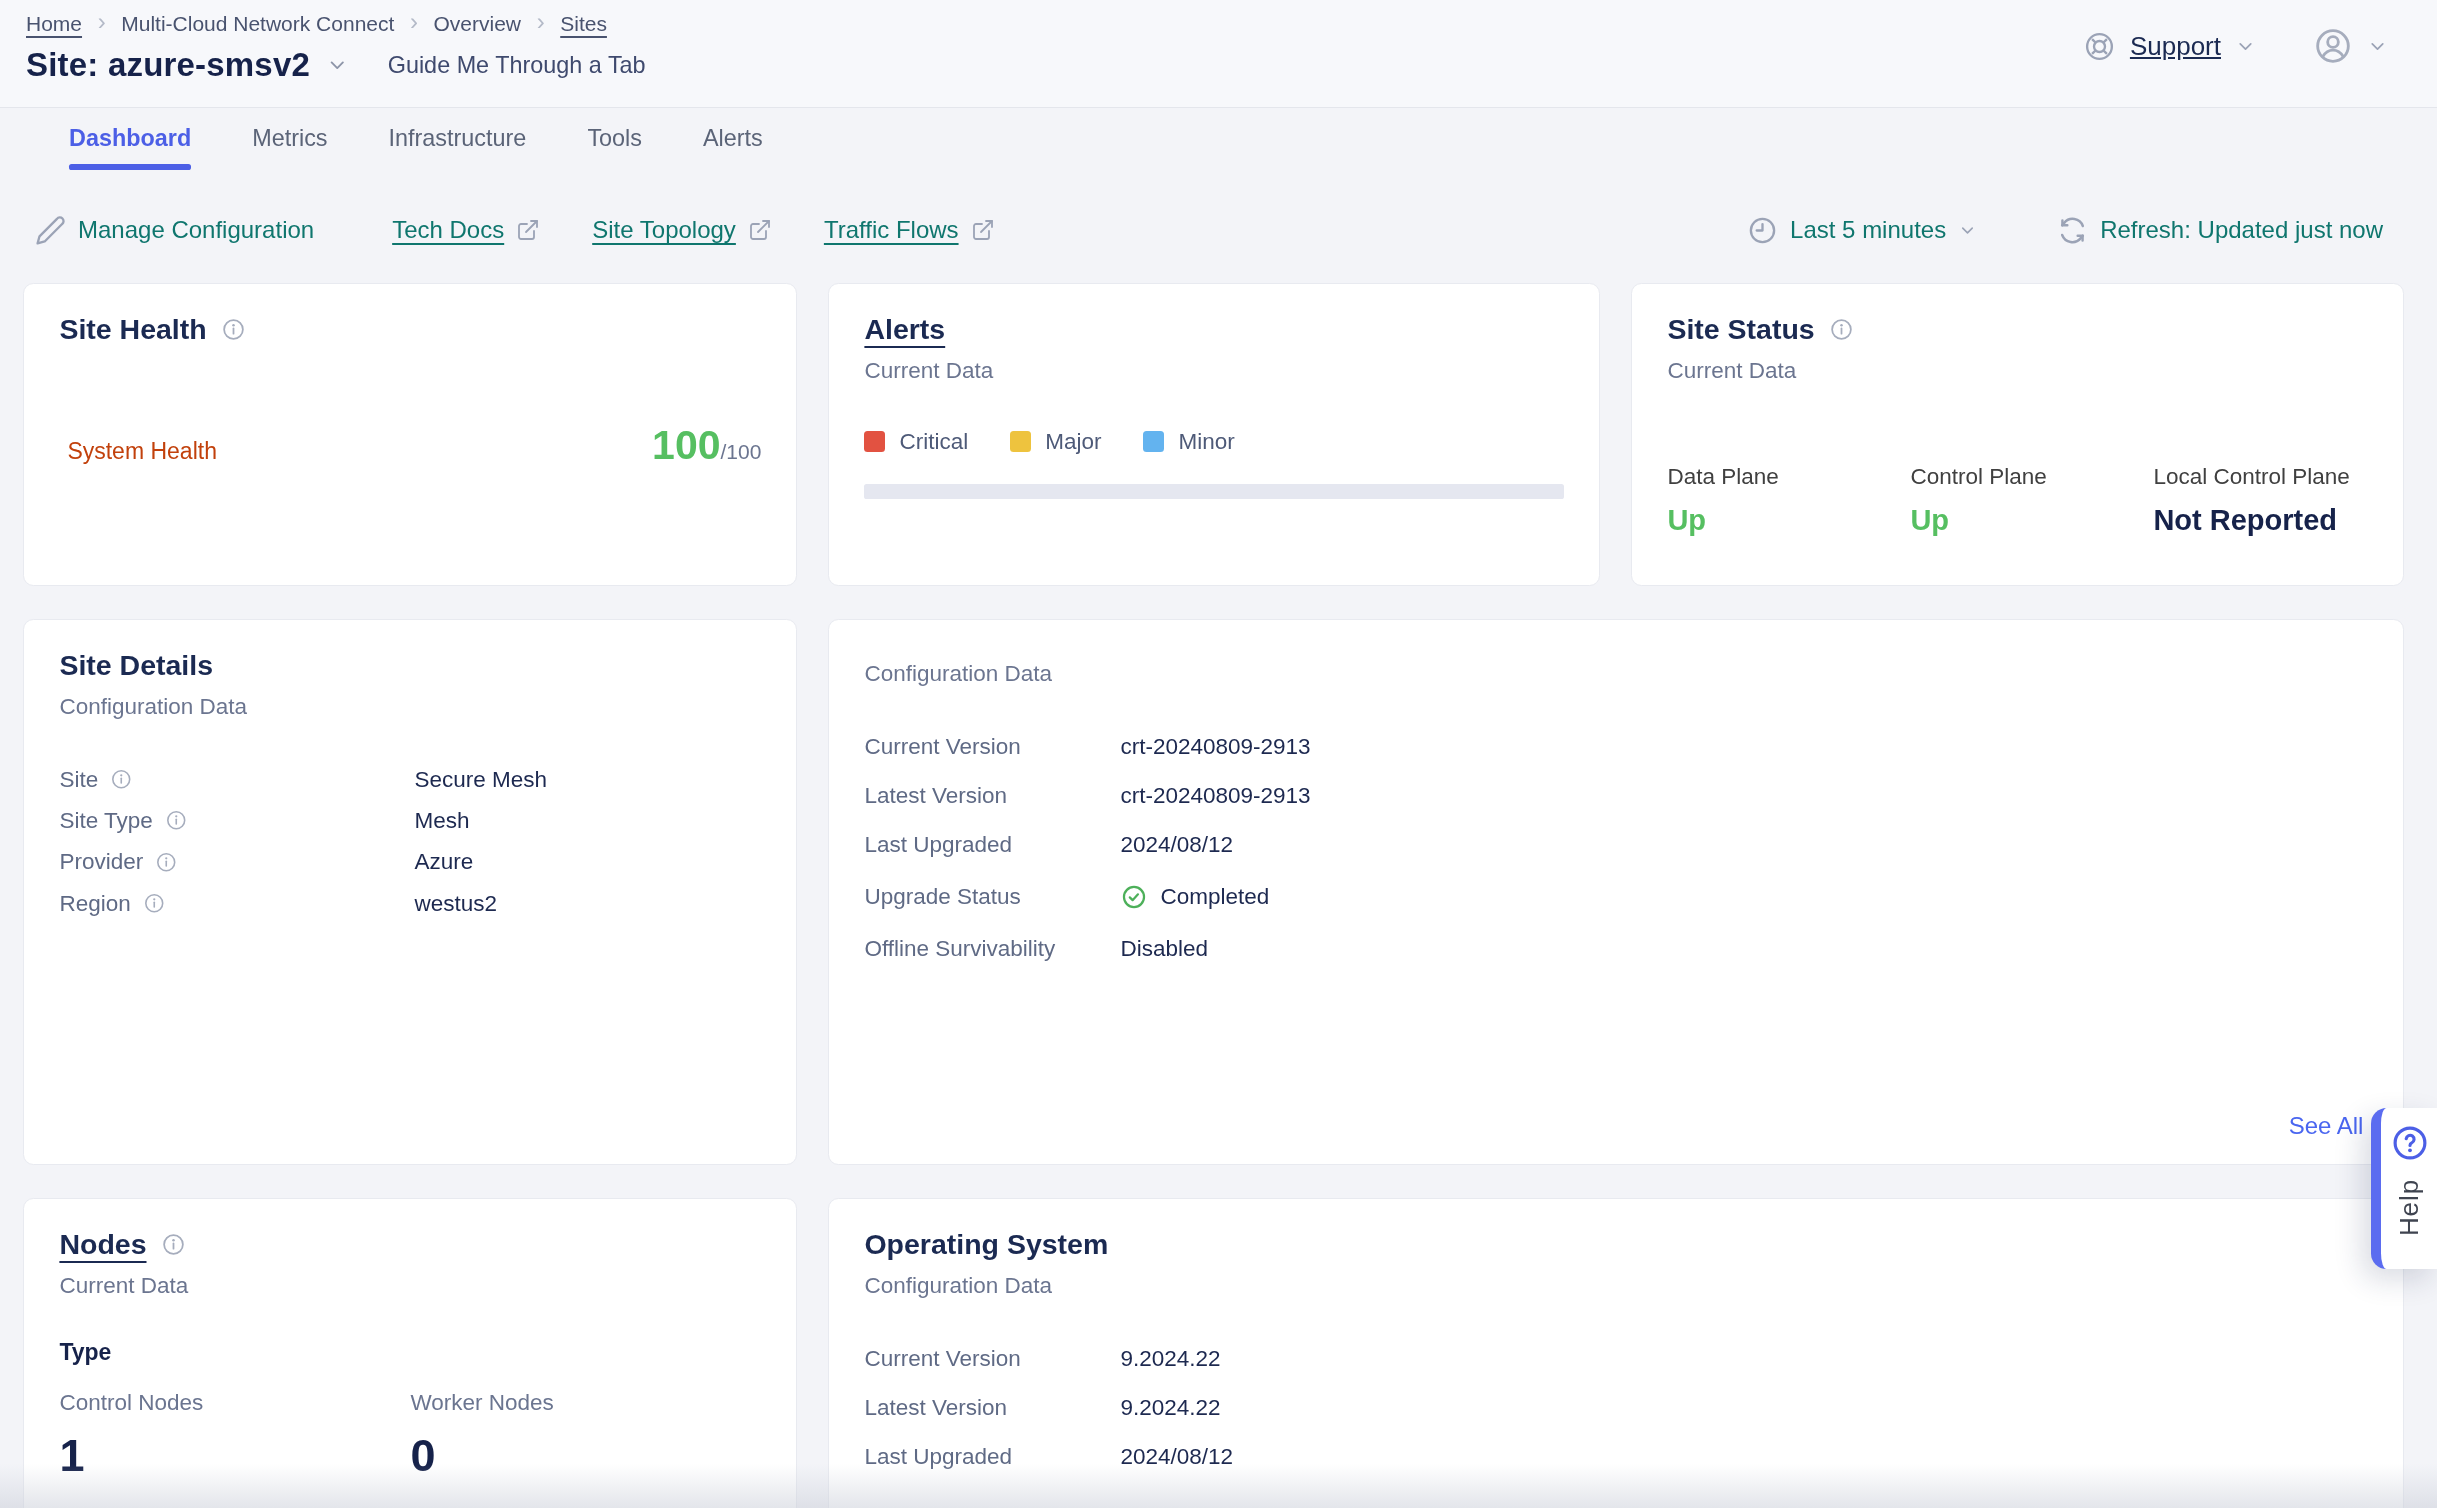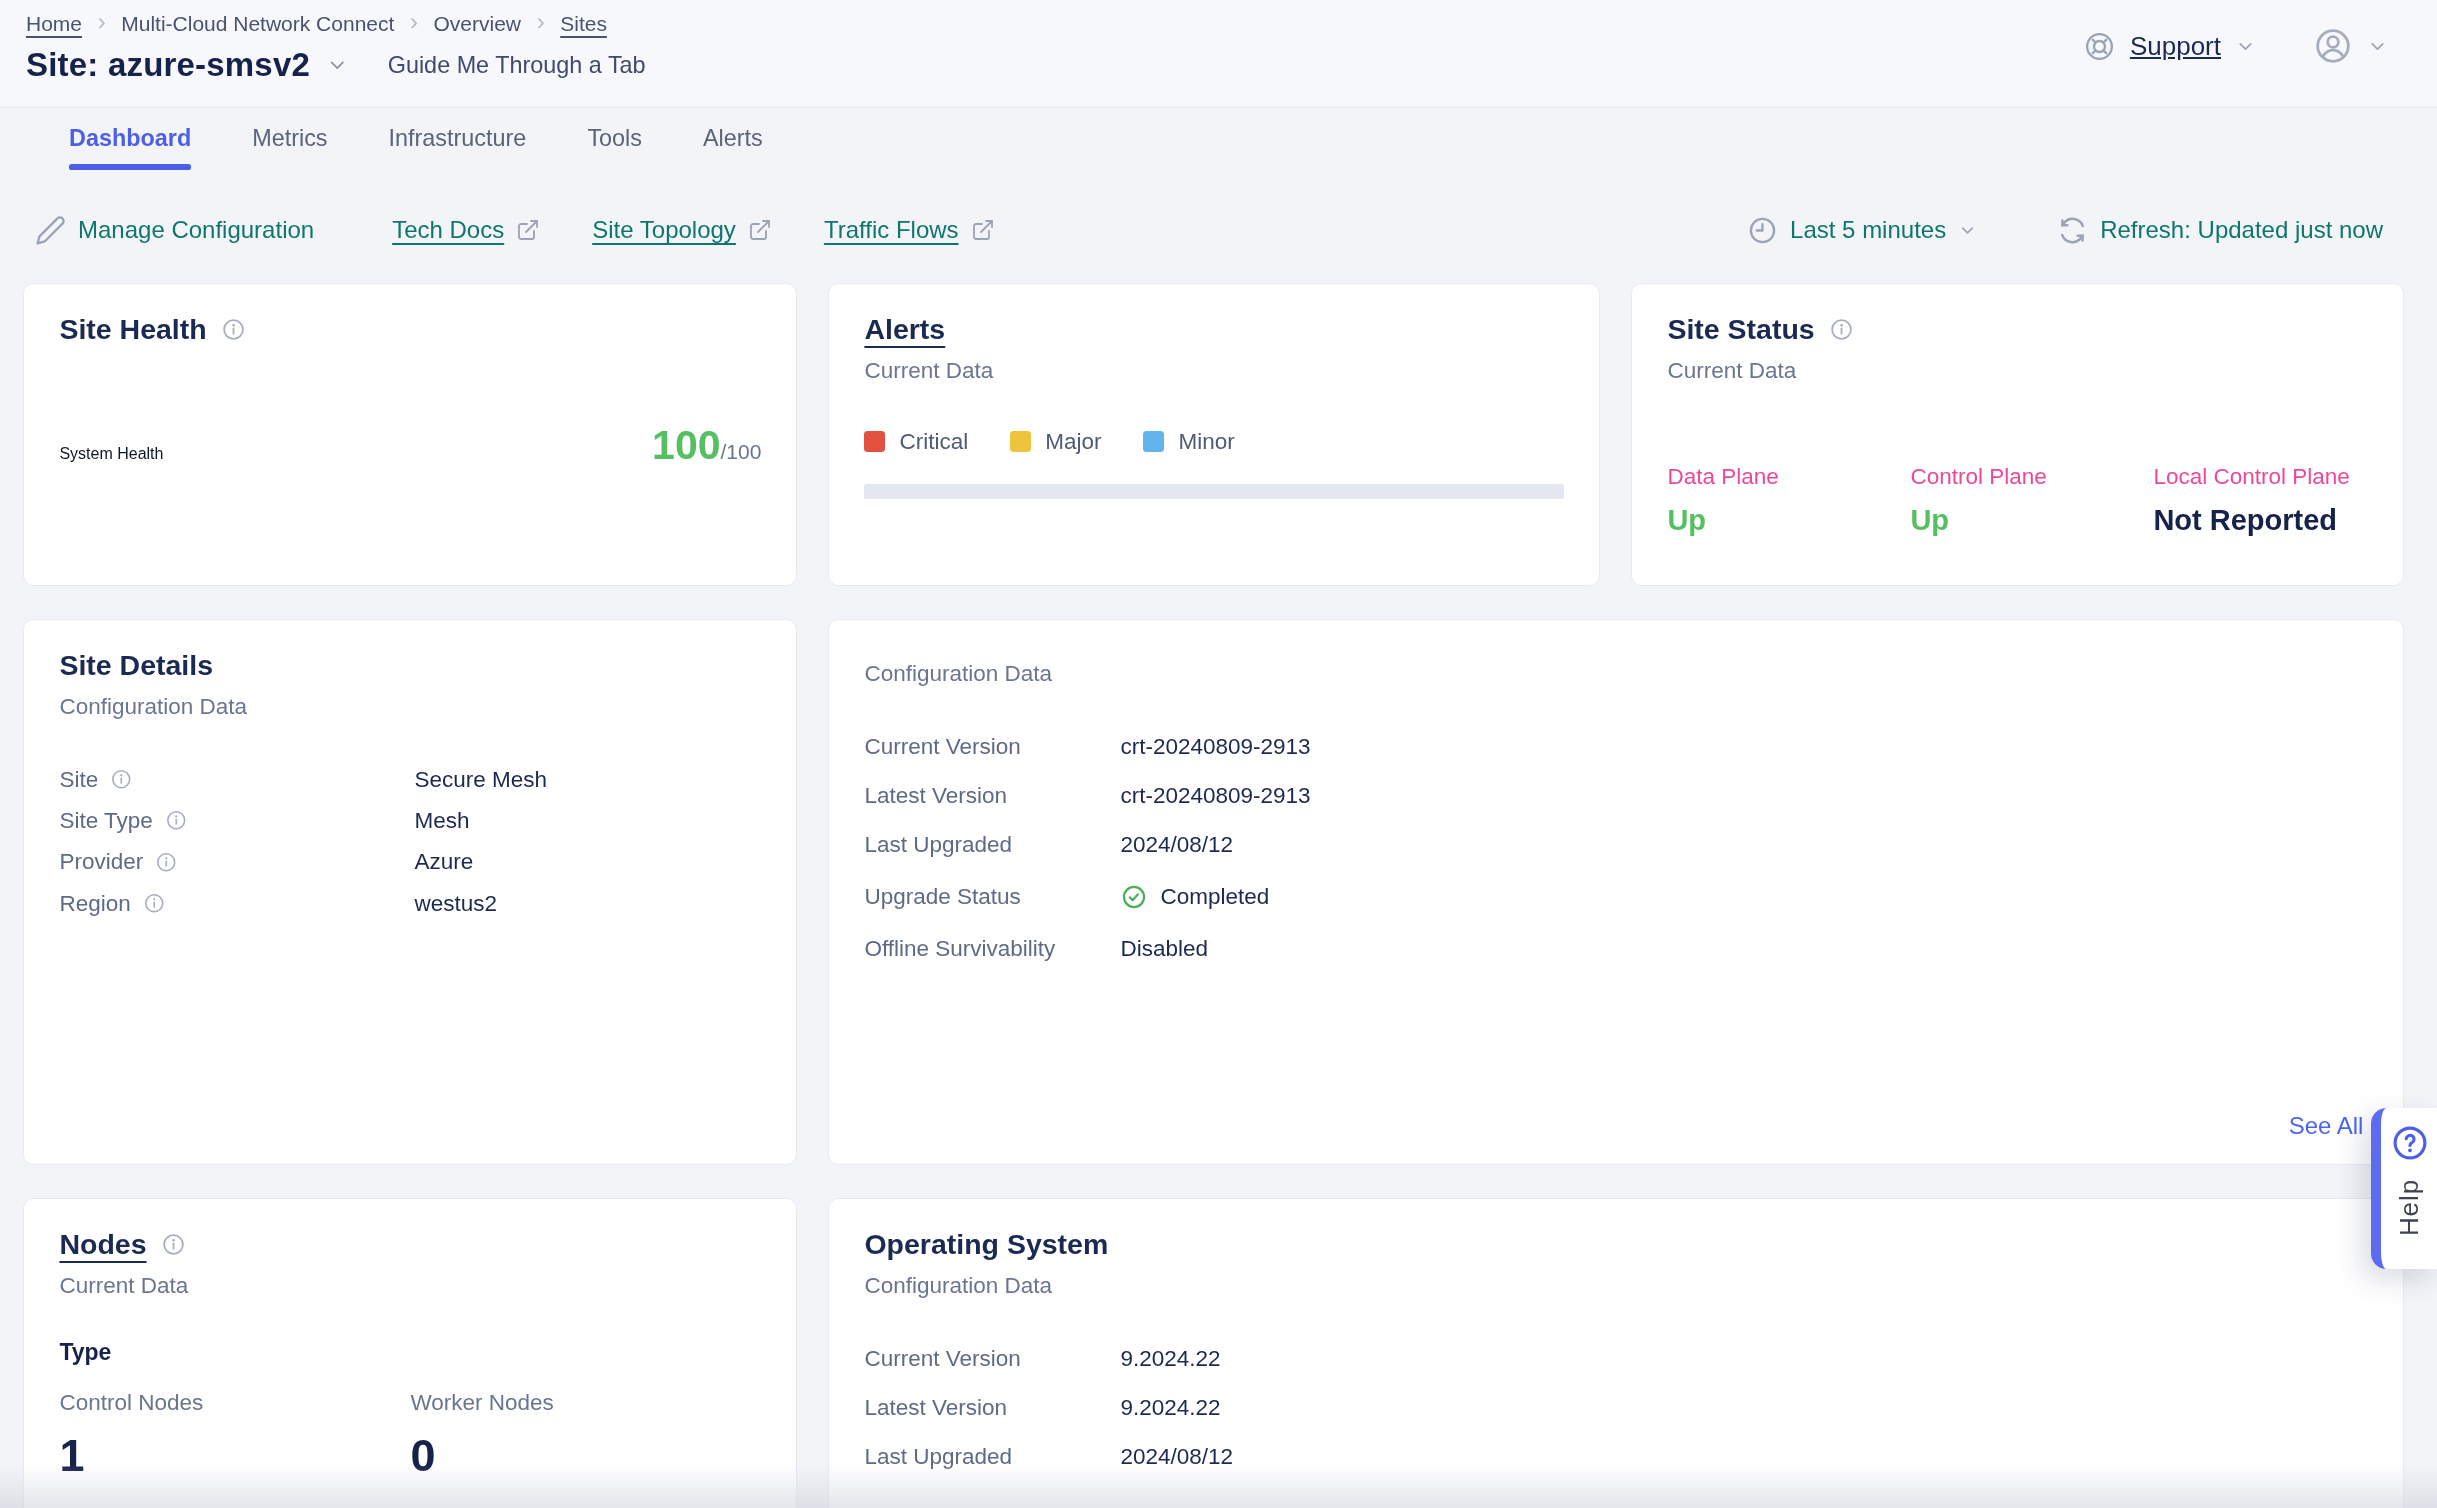--- a/index.html
+++ b/index.html
@@ -51,34 +51,34 @@
   .col-2 { width:772px; flex:0 0 auto; }
   .col-3 { width:773px; flex:0 0 auto; }
   .col-wide { width:1576px; flex:0 0 auto; }
   .h-350 { height:303px; } .h-631 { height:546px; } .h-640 { height:554px; }
   .card-title-row { display:flex; align-items:center; gap:14px; }
   .card-title { font-size:28.5px; font-weight:600; color:#1b2a52; }
   .card-title.link { text-decoration:underline; text-decoration-thickness:2.2px; text-underline-offset:7px; cursor:pointer; }
   .subtitle { margin-top:12px; font-size:22.5px; color:#6b7590; }
   
   .health-row { display:flex; justify-content:space-between; align-items:baseline; margin-top:76px; }
-  .health-label { font-size:16px; color:#0f172a; }
+  .health-label { font-size:23px; color:#c2410c;margin-left:8px; }
   .health-score-wrap { display:flex; align-items:baseline; }
   .health-score { font-size:41px; font-weight:700; }
   .health-denom { font-size:21px; color:#6b7590; }
   
   .legend { display:flex; gap:42px; margin-top:45px; }
   .legend-item { display:flex; align-items:center; gap:14px; font-size:22.5px; color:#4e5a78; }
   .swatch { width:21px; height:21px; border-radius:3.5px; flex:0 0 auto; }
   .alert-bar { margin-top:29px; height:15.6px; border-radius:2.6px; background:#e5e7f0; }
   
   .status-grid { display:flex; margin-top:80px; }
   .status-col { width:243px; }
   .status-col:last-child { width:auto; }
-  .status-label { font-size:22.5px; color:#ec4899; }
+  .status-label { font-size:22.5px; color:#404040; }
   .status-value { margin-top:14px; font-size:29px; font-weight:700; }
   
   .kv-rows { margin-top:48px; }
   .kv-row { display:flex; align-items:center; margin-bottom:18px; font-size:22.5px; line-height:23.4px; }
   .kv-rows.wide-gap .kv-row { margin-bottom:26px; }
   .kv-label { color:#5f6a85; display:flex; align-items:center; gap:12px; flex:0 0 auto; }
   .w-410 { width:355px; } .w-296 { width:256px; }
   .kv-value { color:#1d2950; display:flex; align-items:center; gap:12px; }
   .see-all { position:absolute; right:40px; bottom:24px; font-size:24px; color:#4a66f0; cursor:pointer; }
   

